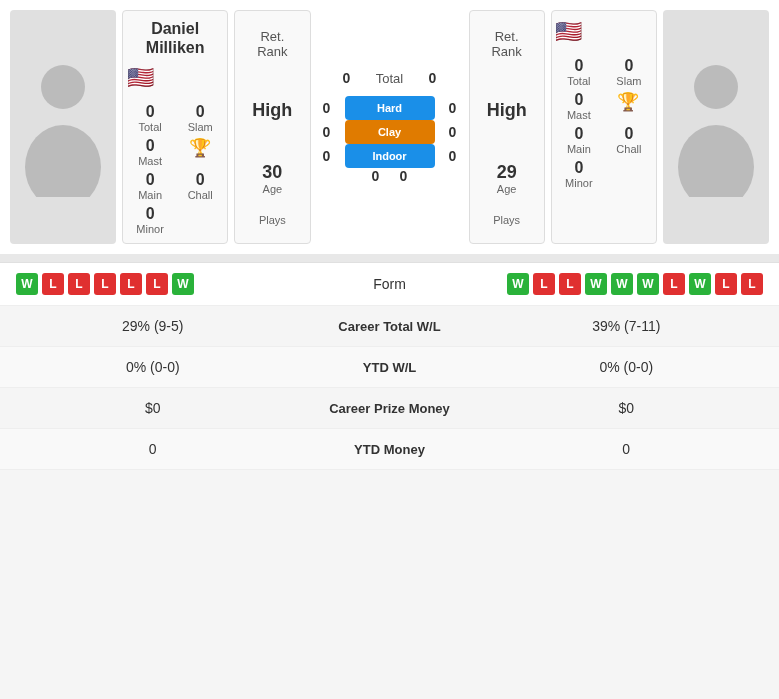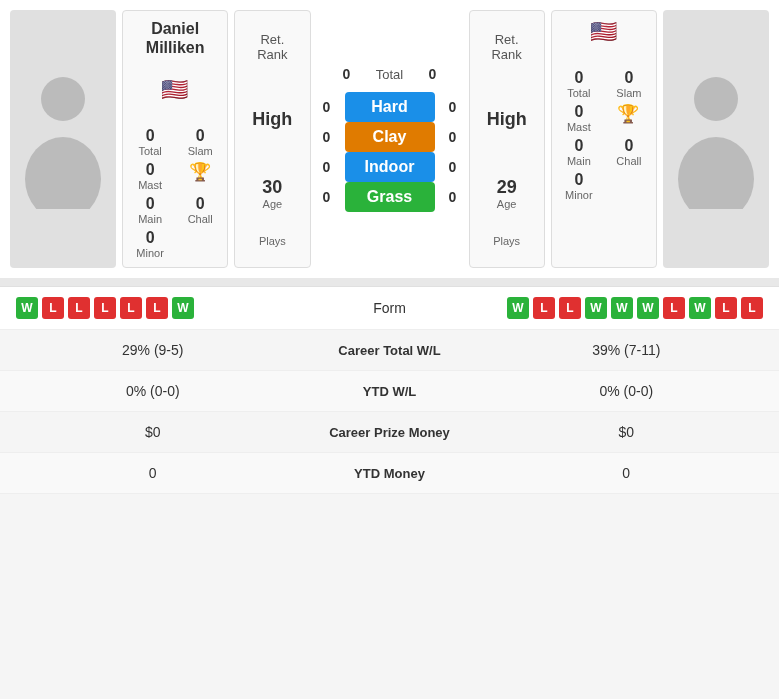--- a/index.html
+++ b/index.html
@@ -41,23 +41,23 @@
     }
 
     
     .player-info-card {
       width: 155px;
       background: #f9f9f9;
       border-radius: 4px;
       border: 1px solid #ddd;
       display: flex;
       flex-direction: column;
-      align-items: center;
+      align-items: flex-start;
       padding: 8px 4px;
-      gap: 20px;
+      gap: 8px;
     }
 
     .player-name {
       font-size: 16px;
       font-weight: bold;
       text-align: center;
       line-height: 1.2;
     }
 
     .player-stats-grid {
@@ -142,21 +142,21 @@
       width: 20px;
       text-align: center;
     }
 
     .surface-btn {
       width: 90px;
       padding: 6px 0;
       border: none;
       border-radius: 4px;
       color: #fff;
-      font-size: 16px;
+      font-size: 11px;
       font-weight: bold;
       text-align: center;
       cursor: default;
     }
 
     .surface-btn.hard { background: #1a8fe8; }
     .surface-btn.clay { background: #e07b00; }
     .surface-btn.indoor { background: #1a8fe8; }
     .surface-btn.grass { background: #2ab23a; }
 
@@ -344,21 +344,20 @@
       <div class="surface-btn clay">Clay</div>
       <span class="surface-score">0</span>
     </div>
           <div class="surface-row">
       <span class="surface-score">0</span>
       <div class="surface-btn indoor">Indoor</div>
       <span class="surface-score">0</span>
     </div>
           <div class="surface-row">
       <span class="surface-score">0</span>
-      <div class="surface-btn grass">Grass</div>
       <span class="surface-score">0</span>
     </div>
         </div>
     </div>
 
     <div class="middle-card">
       <div class="stat-block">
         <div class="lbl" style="font-size:13px; color:#555;">Ret.</div>
         <div class="lbl" style="font-size:13px; color:#555;">Rank</div>
       </div>

